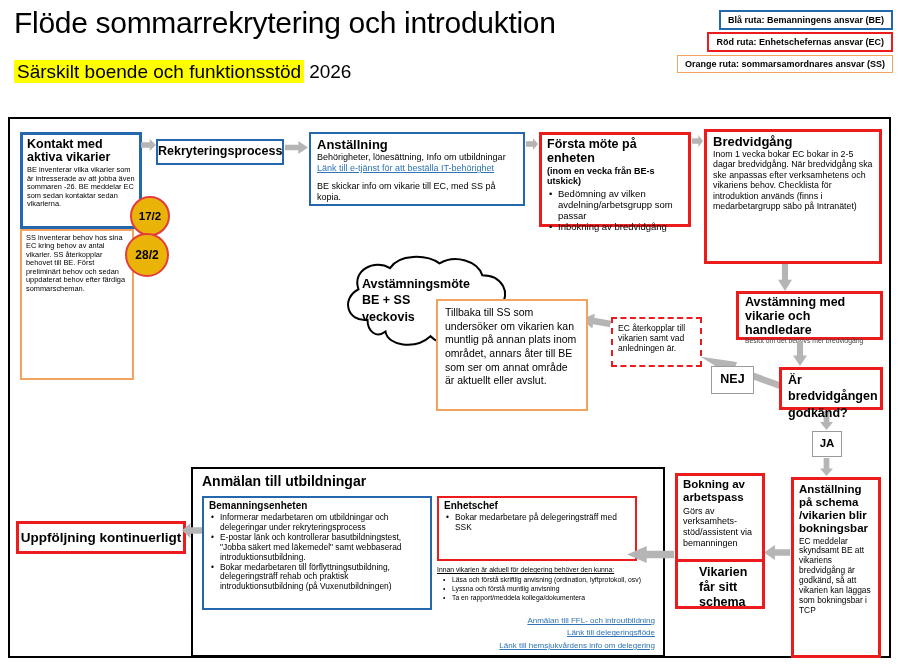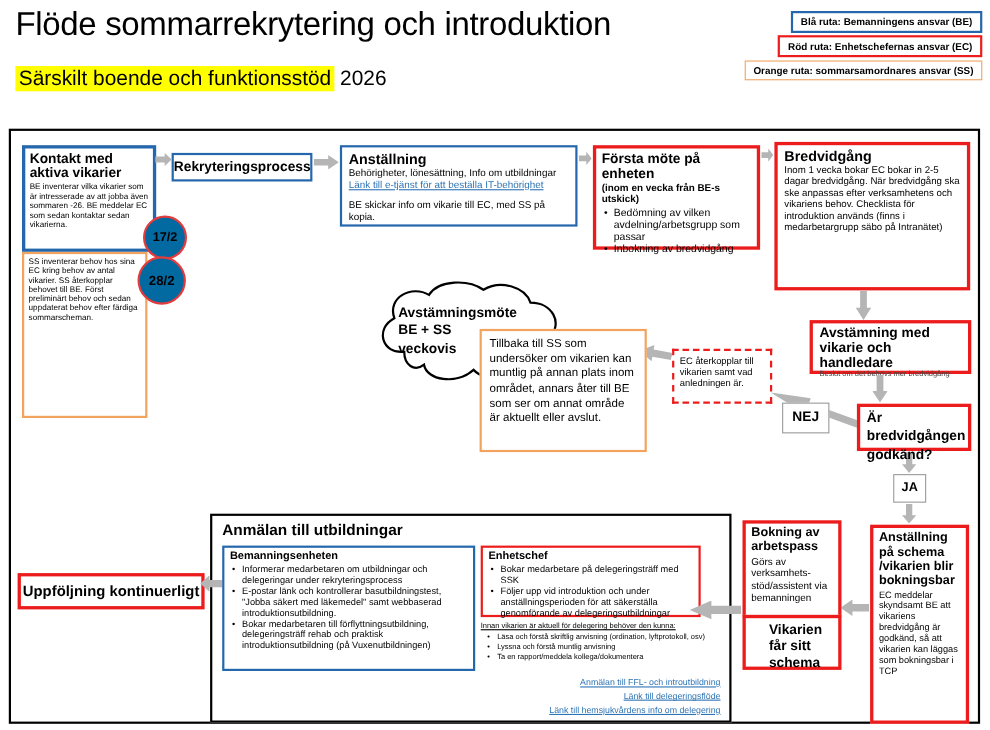--- a/index.html
+++ b/index.html
@@ -34,21 +34,21 @@
   ul.bul{margin:2px 0 0 0;padding:0 0 0 2px;list-style:none}
   ul.bul li{position:relative;padding-left:9px}
   ul.bul li::before{content:"\2022";position:absolute;left:0;top:0}
 
   
   .arrow{position:absolute;background:#b5b5b5}
   .ar{clip-path:polygon(0 28%,58% 28%,58% 0,100% 50%,58% 100%,58% 72%,0 72%)}
   .al{clip-path:polygon(100% 28%,42% 28%,42% 0,0 50%,42% 100%,42% 72%,100% 72%)}
   .ad{clip-path:polygon(28% 0,28% 58%,0 58%,50% 100%,100% 58%,72% 58%,72% 0)}
 
-  .circle{position:absolute;border:2px solid #e23c3c;border-radius:50%;background:#0369a1;
+  .circle{position:absolute;border:2px solid #e23c3c;border-radius:50%;background:#eab308;
           display:flex;align-items:center;justify-content:center;font-weight:bold;z-index:5}
 
   .link{color:#2e74b5;text-decoration:underline;cursor:pointer}
   .links{position:absolute;left:437px;top:615px;width:218px;text-align:right;font-size:8px;line-height:1.55}
 
   .cloud-text{position:absolute;left:362px;top:276px;font-size:12.5px;font-weight:bold;line-height:1.3;z-index:2}
 </style>
 </head>
 <body>
 
@@ -172,21 +172,20 @@
     <li>Informerar medarbetaren om utbildningar och delegeringar under rekryteringsprocess</li>
     <li>E-postar länk och kontrollerar basutbildningstest, "Jobba säkert med läkemedel" samt webbaserad introduktionsutbildning.</li>
     <li>Bokar medarbetaren till förflyttningsutbildning, delegeringsträff rehab och praktisk introduktionsutbildning (på Vuxenutbildningen)</li>
   </ul>
 </div>
 
 <div class="box b-red2" style="left:437px;top:496px;width:200px;height:65px;padding:2px 5px">
   <div class="t-bold" style="font-size:10px">Enhetschef</div>
   <ul class="bul" style="font-size:8.4px;line-height:1.18">
     <li>Bokar medarbetare på delegeringsträff med SSK</li>
-    <li>Följer upp vid introduktion och under anställningsperioden för att säkerställa genomförande av delegeringsutbildningar</li>
   </ul>
 </div>
 
 <div class="abs" style="left:437px;top:566px;width:225px">
   <div style="font-size:6.8px;text-decoration:underline">Innan vikarien är aktuell för delegering behöver den kunna:</div>
   <ul class="bul" style="font-size:6.8px;line-height:1.35;padding-left:6px">
     <li>Läsa och förstå skriftlig anvisning (ordination, lyftprotokoll, osv)</li>
     <li>Lyssna och förstå muntlig anvisning</li>
     <li>Ta en rapport/meddela kollega/dokumentera</li>
   </ul>

